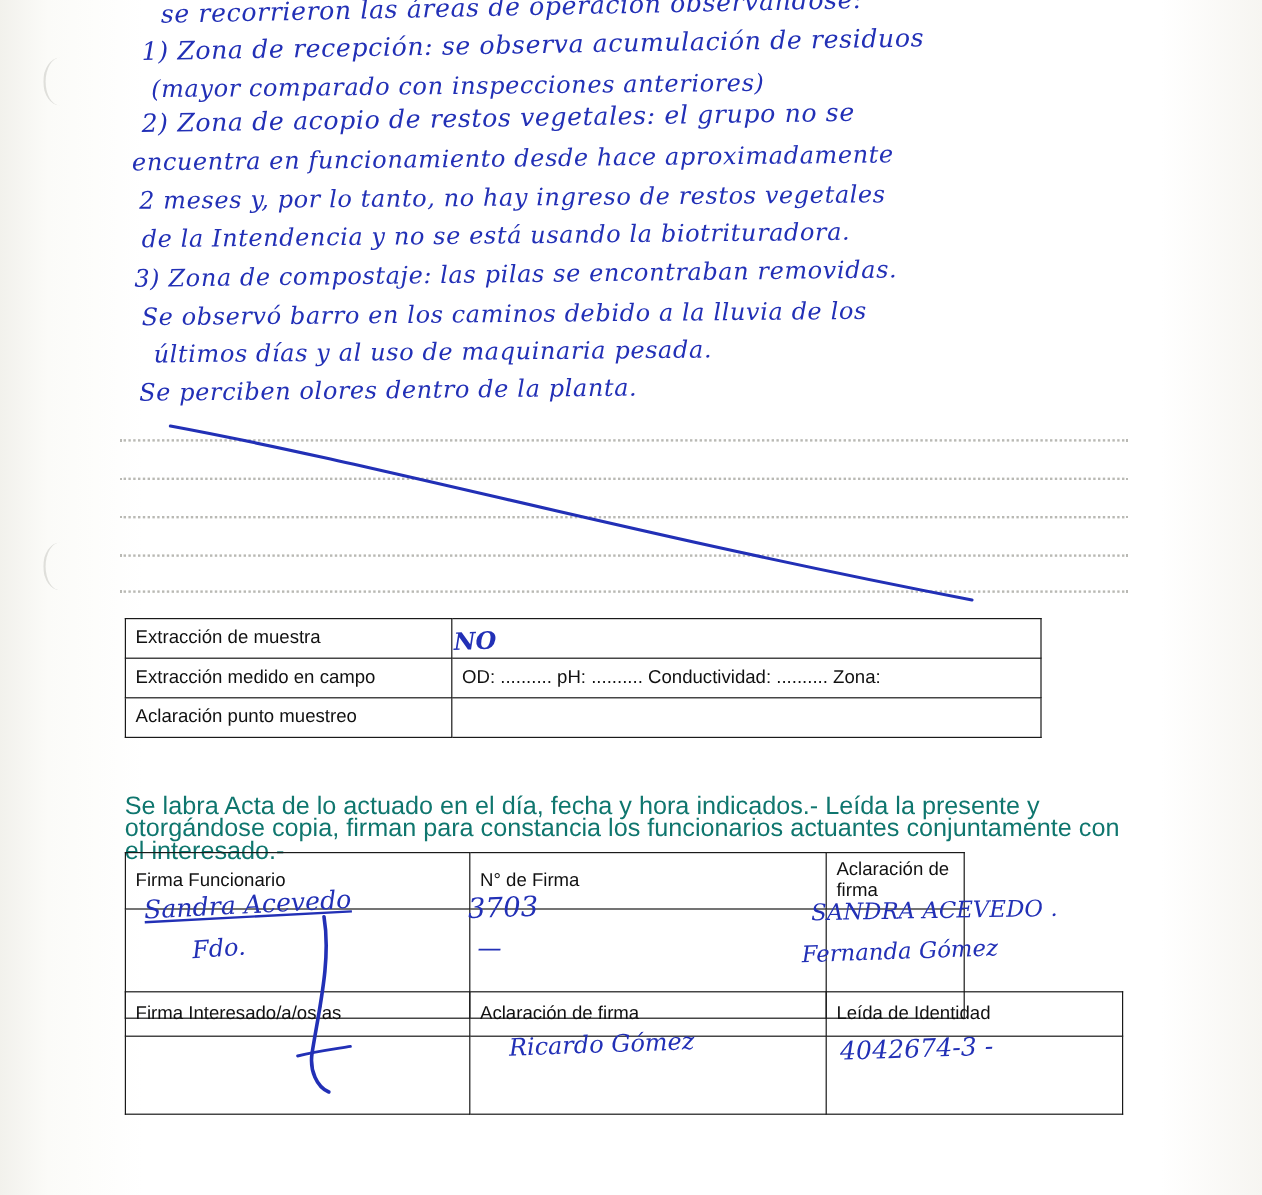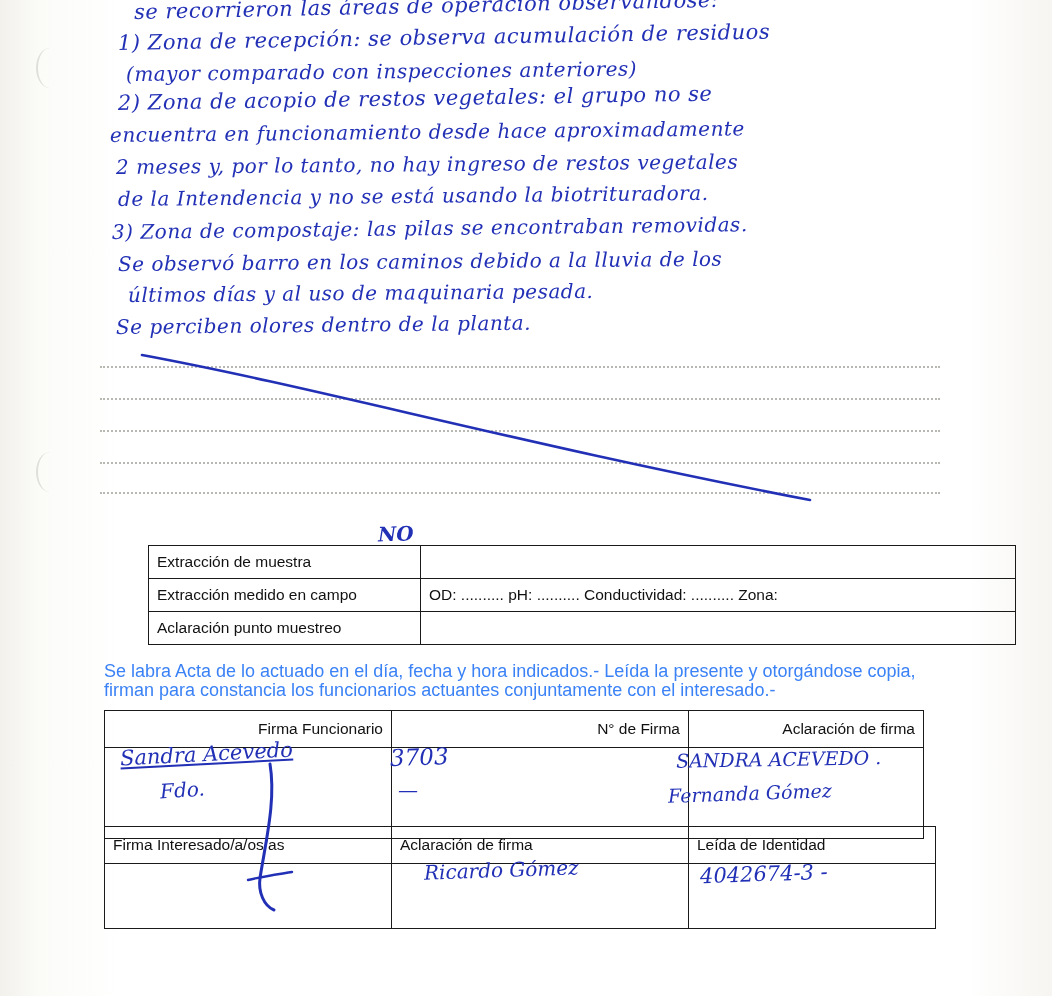--- a/index.html
+++ b/index.html
@@ -68,41 +68,41 @@
     font-size: 15.5px;
     color: #111;
   }
   .tbl td {
     border: 1px solid #1a1a1a;
     padding: 5px 8px;
     vertical-align: middle;
     height: 22px;
   }
 
-  #sample-table { left: 104px; top: 545px; width: 868px; margin-left: 44px; }
+  #sample-table { left: 104px; top: 515px; width: 764px; }
   #sample-table td.label { width: 255px; }
 
-  #sign-table-1 { left: 104px; top: 710px; width: 820px; text-align: right; }
+  #sign-table-1 { left: 104px; top: 710px; width: 700px; }
   #sign-table-1 td { height: 26px; }
   #sign-table-1 td.c1 { width: 270px; }
   #sign-table-1 td.c2 { width: 280px; }
 
   #sign-table-2 { left: 104px; top: 826px; width: 832px; }
   #sign-table-2 td { height: 26px; }
   #sign-table-2 td.c1 { width: 270px; }
   #sign-table-2 td.c2 { width: 280px; }
 
   .para {
     position: absolute;
     left: 104px;
     top: 662px;
     width: 838px;
-    font-size: 18px;
+    font-size: 21px;
     line-height: 19px;
-    color: #3b82f6;
+    color: #0f766e;
   }
 
   
   .cell-hand {
     position: absolute;
     color: #2230b6;
     font-family: "DejaVu Serif", serif;
     font-style: italic;
     white-space: nowrap;
   }

